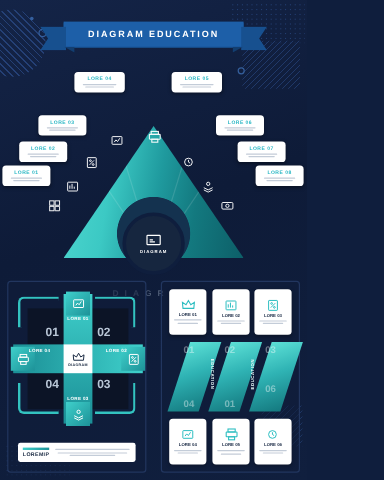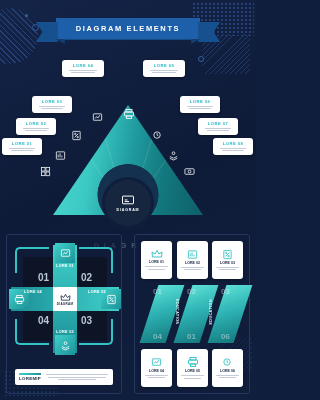--- a/index.html
+++ b/index.html
@@ -149,21 +149,21 @@
   <div class="deco dotgrid2"></div>
   <div class="deco diag"></div>
   <div class="deco diag2"></div>
   <div class="deco dot-mid"></div>
   <div class="deco ring-mid"></div>
 
   <div class="banner-wrap">
     <div class="banner">
       <div class="tail l"></div>
       <div class="tail r"></div>
-      <div class="banner-main">DIAGRAM ELEMENTS</div>
+      <div class="banner-main">DIAGRAM EDUCATION</div>
       <div class="fold l"></div>
       <div class="fold r"></div>
     </div>
   </div>
 
   <div class="tri-scene">
     <div class="tri">
       <div class="tri-line" style="transform:rotate(-34deg)"></div>
       <div class="tri-line" style="transform:rotate(-17deg)"></div>
       <div class="tri-line" style="transform:rotate(17deg)"></div>
@@ -398,21 +398,21 @@
     <div class="ribbons">
       <div class="rib" style="left:6px"></div>
       <div class="rib" style="left:40px"></div>
       <div class="rib" style="left:74px"></div>
 
       <div class="rib-num" style="left:10px;top:2px">01</div>
       <div class="rib-num" style="left:44px;top:2px">02</div>
       <div class="rib-num" style="left:78px;top:2px">03</div>
       <div class="rib-num" style="left:10px;bottom:2px">04</div>
       <div class="rib-num" style="left:44px;bottom:2px">01</div>
-      <div class="rib-num" style="left:78px;bottom:2px">06</div>
+      <div class="rib-num" style="left:78px;bottom:14px">06</div>
 
       <div class="rib-vtext" style="left:32px;top:14px">EDUCATION</div>
       <div class="rib-vtext" style="left:66px;top:14px;transform:rotate(180deg)">EDUCATION</div>
     </div>
 
     <div class="r-card" style="left:6px;bottom:6px">
       <svg class="ic" width="11" height="11" viewBox="0 0 24 24" fill="none" stroke="currentColor" stroke-width="1.8">
           <rect x="3" y="4" width="18" height="14" rx="1"></rect>
           <path d="M7 14l3-4 3 3 4-6"></path>
         </svg>

